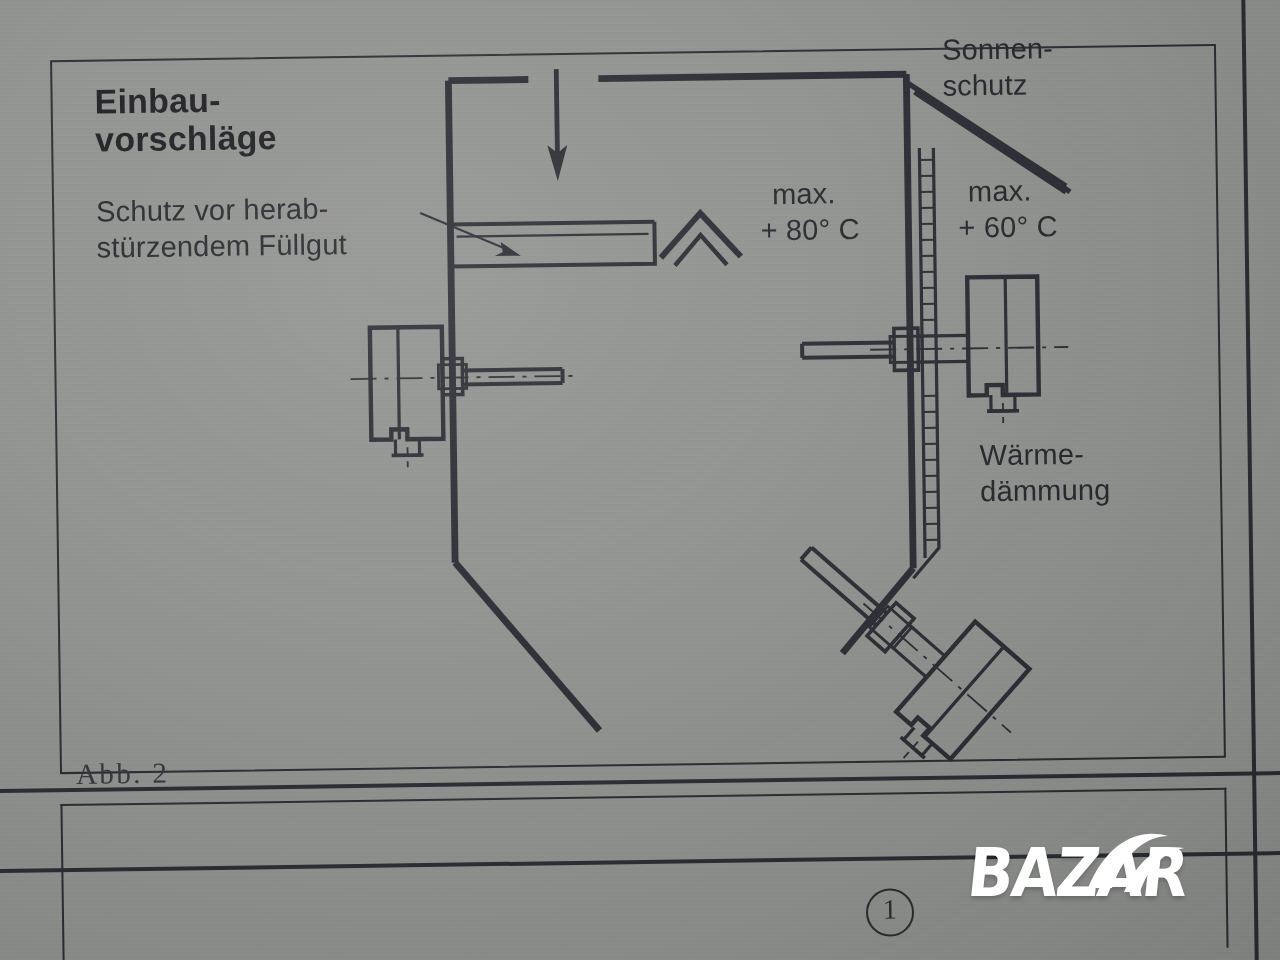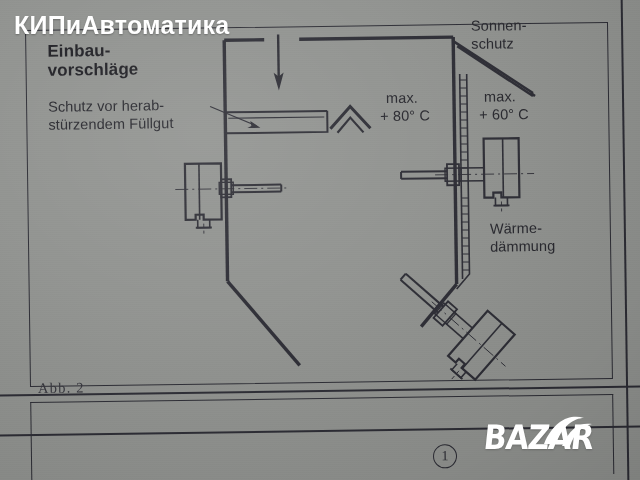--- a/index.html
+++ b/index.html
@@ -270,21 +270,20 @@
 
     <div class="pageline" style="left:10px;top:0px;width:1.6px;height:510px;opacity:.0;"></div>
     <div class="pageline" style="left:0px;top:404px;width:660px;height:1.6px;"></div>
     <div class="pageline" style="left:0px;top:444px;width:660px;height:1.6px;"></div>
     <div class="pageline" style="left:634px;top:0px;width:1.6px;height:510px;"></div>
   </div>
 
   <div id="light"></div>
   <div id="grain"></div>
 
-  <div id="wm-top">КИПиАвтоматика</div>
 
   <div id="wm-bottom">
     <div class="bz">BAZAR</div>
     <svg class="swoosh" viewBox="0 0 54 34">
       <path d="M4,30 C14,6 30,0 44,4 C34,4 22,12 16,30 Z" fill="#ffffff"></path>
       <path d="M22,32 C30,14 40,8 52,10 C42,12 34,20 30,32 Z" fill="#ffffff"></path>
     </svg>
   </div>
 
 </div>

